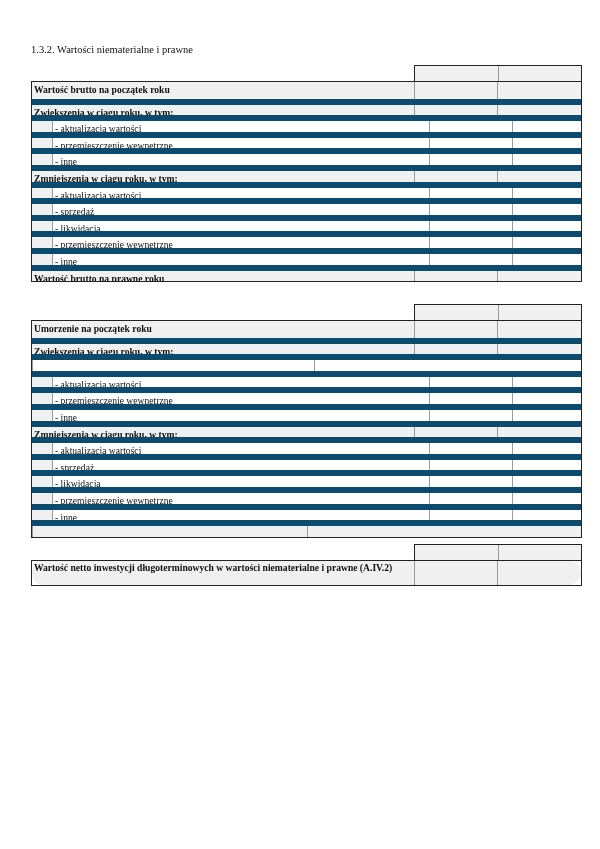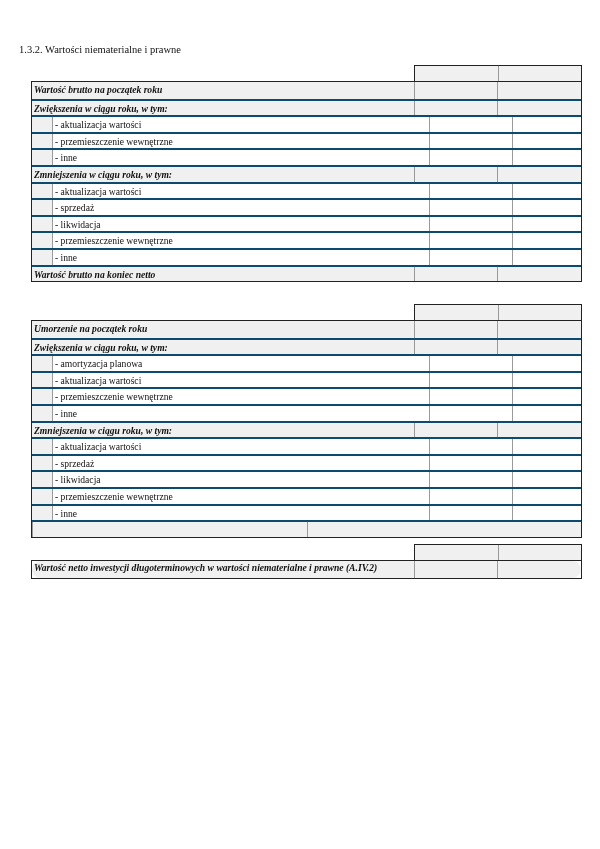--- a/index.html
+++ b/index.html
@@ -1,34 +1,34 @@
 <!DOCTYPE html>
 <html><head>
 <meta charset="utf-8">
 <style>
   html, body { margin: 0; padding: 0; background: #ffffff; }
   body { width: 600px; height: 849px; position: relative; overflow: hidden;
          font-family: "Liberation Serif", serif; color: #111; }
-  .title { position: absolute; left: 19px; top: 44px; font-size: 10.5px; }
+  .title { position: absolute; left: 31px; top: 44px; font-size: 10.5px; }
   .tbl { position: absolute; left: 31px; width: 551px; }
   .hdr { position: relative; height: 16px; }
   .hdr .hcells { position: absolute; left: 383px; right: 0; top: 0; height: 16px;
                  border: 1.5px solid #222; border-bottom: none; background: #f0f0f0;
                  display: flex; box-sizing: border-box; }
   .hdr .hcell { flex: 1; }
   .hdr .hcell + .hcell { border-left: 1px solid #9a9a9a; }
   .body { border: 1.5px solid #222; box-sizing: border-box; }
-  .row { display: flex; height: 16.6px; box-sizing: border-box; border-top: 2px solid #0c4a6e; }
+  .row { display: flex; height: 16.6px; box-sizing: border-box; border-top: 6px solid #0c4a6e; }
   .row:first-child { border-top: none; }
-  .row.tall { height: 17px; border-radius: 12px; }
+  .row.tall { height: 24px; border-radius: 12px; }
   .lbl { flex: 0 0 381.5px; box-sizing: border-box; font-size: 9.6px; line-height: 15.6px;
          padding-left: 2px; white-space: nowrap; overflow: hidden; }
   .row.tall .lbl { line-height: 12px; white-space: normal; padding-top: 1px; padding-right: 8px; }
   .row.bold { background: #f0f0f0; }
-  .row.bold .lbl { font-weight: bold; font-style: italic; }
+  .row.bold .lbl { font-weight: bold; }
   .row.sub .lbl { display: flex; padding-left: 0; }
   .row.sub .indent { flex: 0 0 20px; background: #f0f0f0; border-right: 1px solid #9a9a9a; }
   .row.sub .subtext { padding-left: 2px; }
   .val { flex: 1; border-left: 1px solid #9a9a9a; }
   .row.sub { background: #fff; gap: 15px; }
   .row.sub .val { background: #fff; }
 </style>
 </head>
 <body>
 
@@ -115,21 +115,21 @@
       </div>
       <div class="row sub">
         <div class="lbl">
           <div class="indent"></div>
           <div class="subtext">- inne</div>
         </div>
         <div class="val"></div>
         <div class="val"></div>
       </div>
       <div class="row bold">
-        <div class="lbl">Wartość brutto na koniec netto</div>
+        <div class="lbl">Wartość brutto na prawne roku</div>
         <div class="val"></div>
         <div class="val"></div>
       </div>
     </div>
   </div>
 <div class="tbl" id="t1" style="top:304px;">
     <div class="hdr">
       <div class="hcells">
         <div class="hcell"></div>
         <div class="hcell"></div>
@@ -140,24 +140,20 @@
         <div class="lbl">Umorzenie na początek roku</div>
         <div class="val"></div>
         <div class="val"></div>
       </div>
       <div class="row bold">
         <div class="lbl">Zwiększenia w ciągu roku, w tym:</div>
         <div class="val"></div>
         <div class="val"></div>
       </div>
       <div class="row sub">
-        <div class="lbl">
-          <div class="indent"></div>
-          <div class="subtext">- amortyzacja planowa</div>
-        </div>
         <div class="val"></div>
         <div class="val"></div>
       </div>
       <div class="row sub">
         <div class="lbl">
           <div class="indent"></div>
           <div class="subtext">- aktualizacja wartości</div>
         </div>
         <div class="val"></div>
         <div class="val"></div>

